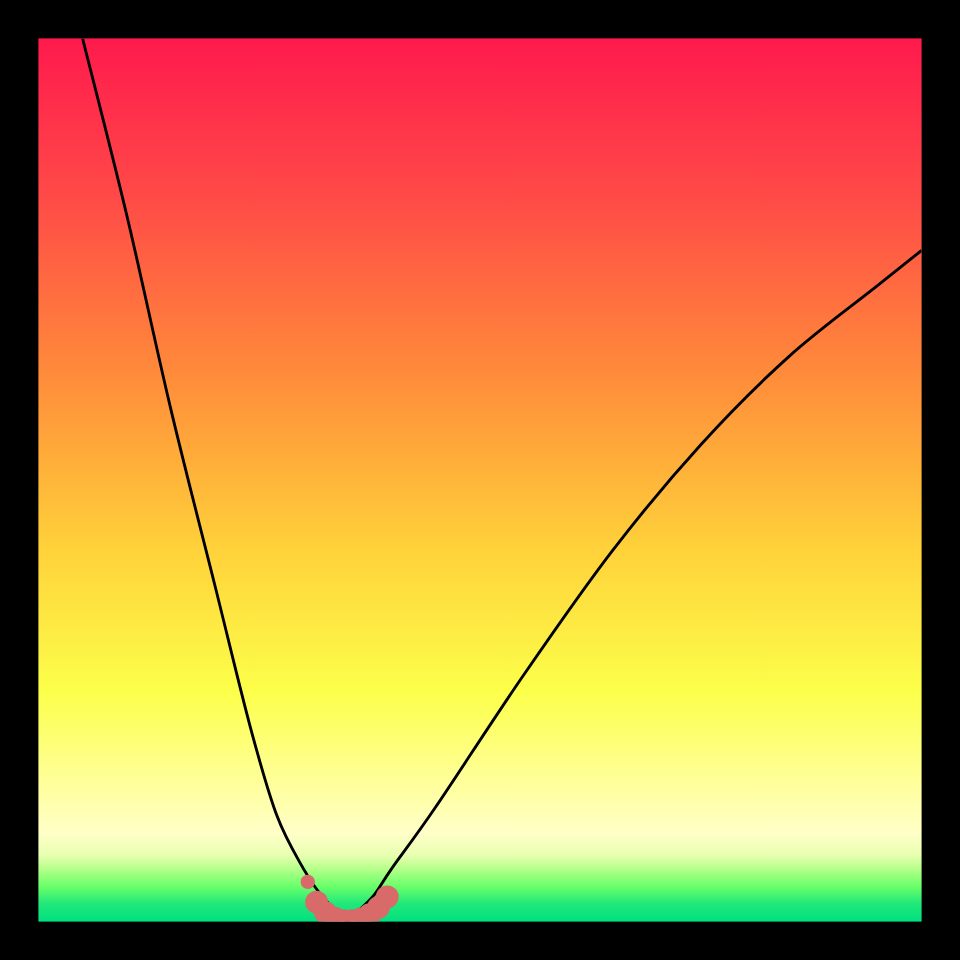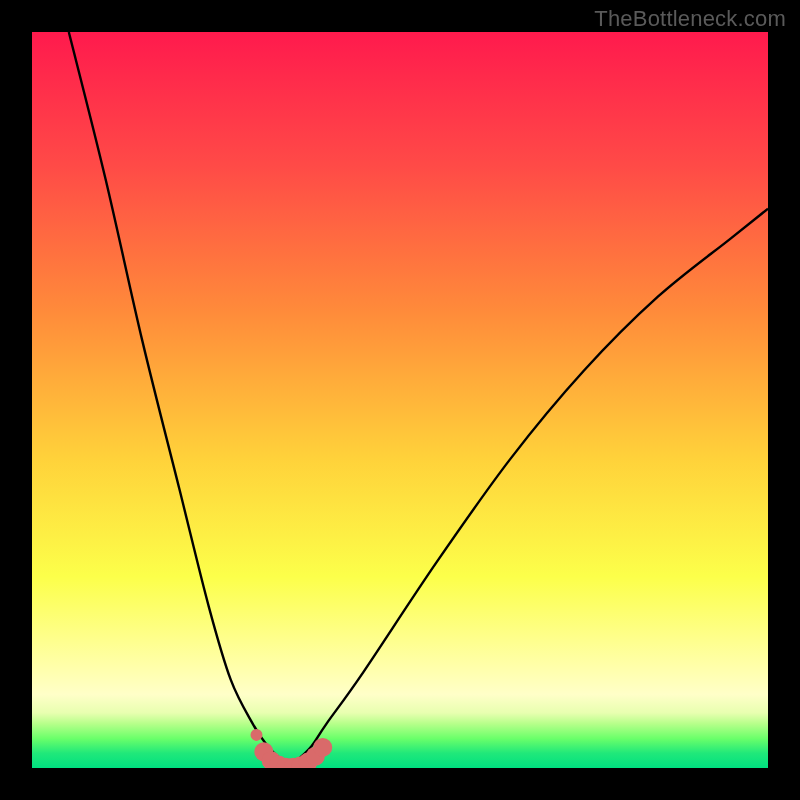--- a/index.html
+++ b/index.html
@@ -73,14 +73,13 @@
           <circle cx="246.56" cy="733.056" r="9.5" fill="#d96a6a"></circle>
           <circle cx="253.92" cy="735.264" r="9.5" fill="#d96a6a"></circle>
           <circle cx="261.28" cy="735.264" r="9.5" fill="#d96a6a"></circle>
           <circle cx="268.64" cy="733.792" r="9.5" fill="#d96a6a"></circle>
           <circle cx="276" cy="730.112" r="9.5" fill="#d96a6a"></circle>
           <circle cx="283.36" cy="724.224" r="9.5" fill="#d96a6a"></circle>
           <circle cx="290.72" cy="715.392" r="9.5" fill="#d96a6a"></circle>
         </g>
     </svg>
   </div>
-  <div class="watermark">TheBottleneck.com</div>
 </div>
 
 </body></html>

